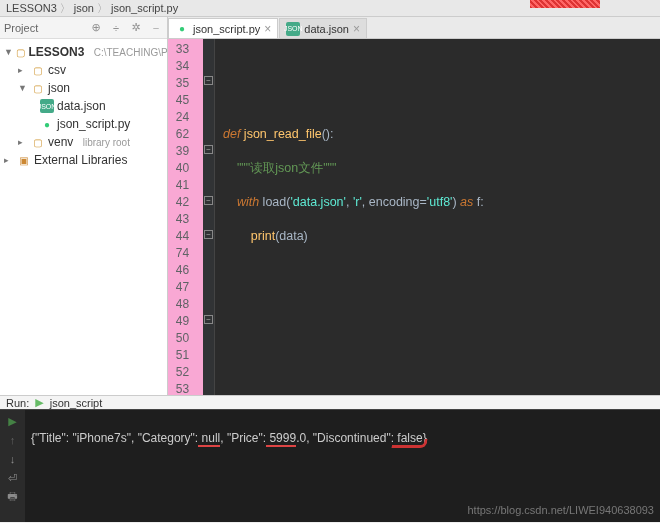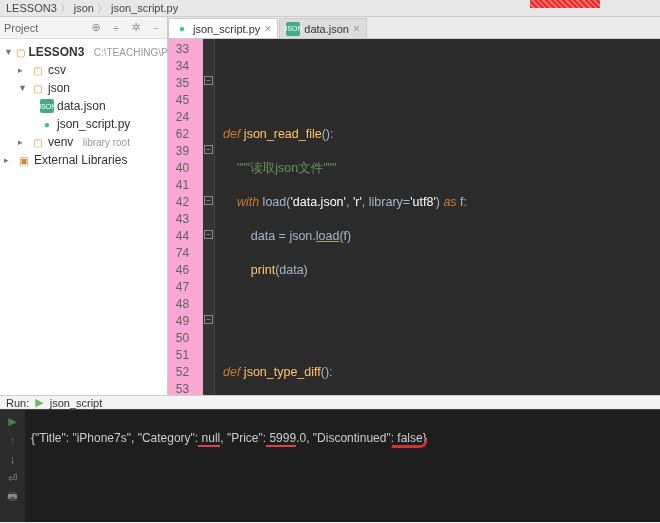--- a/index.html
+++ b/index.html
@@ -25,21 +25,21 @@
 .tab { height:20px; padding:0 6px; display:flex; align-items:center; gap:4px; font-size:11px; border:1px solid #ccc; border-bottom:none; background:#ddd; margin-right:1px; cursor:pointer; }
 .tab.active { background:#fff; }
 .tab-close { color:#999; font-size:12px; cursor:pointer; }
 .codearea { flex:1; display:flex; background:#2b2b2b; overflow:hidden; }
 .gutter { width:35px; background:#f9a8d4; text-align:center; padding:2px 6px 0 0; font-family:Consolas,monospace; font-size:12px; color:#606366; line-height:17px; }
 .foldcol { width:12px; background:#313335; border-right:1px solid #444; position:relative; }
 .foldmark { position:absolute; left:1px; width:9px; height:9px; border:1px solid #888; font-size:8px; color:#aaa; display:flex; align-items:center; justify-content:center; line-height:1; }
 .code { flex:1; font-family:Consolas,monospace; font-size:12.5px; line-height:17px; padding:2px 16px 0 8px; color:#a9b7c6; white-space:pre; position:relative; }
 .kw { color:#cc7832; font-style:italic; }
 .fn { color:#ffc66d; }
-.str { color:#ffffff;text-align:right; }
+.str { color:#5eead4;text-align:right; }
 .docstr { color:#629755; }
 .und { text-decoration:underline; text-decoration-color:#a0a060; }
 .runbar { height:14px; background:#f4f4f4; border-top:1px solid #ccc; display:flex; align-items:center; padding:0 6px; font-size:11px; gap:6px; }
 .runico { color:#6b6; }
 .console { height:113px; background:#1e1e1e; color:#ccc; font-family:Consolas,monospace; font-size:12px; display:flex; border-top:1px solid #444; }
 .console-gut { width:25px; background:#2b2b2b; display:flex; flex-direction:column; align-items:center; gap:5px; padding-top:4px; }
 .cg-ico { width:14px; height:14px; opacity:.6; cursor:pointer; font-size:11px; display:flex; align-items:center; justify-content:center; }
 .console-out { flex:1; padding:4px 6px; line-height:16px; white-space:pre-wrap; position:relative; }
 .wm { position:absolute; right:6px; bottom:4px; color:#777; font-size:11px; }
 .redund { border-bottom:2px solid #d44; }
@@ -151,26 +151,24 @@
         <div class="foldmark" style="top:106px">−</div>
         <div class="foldmark" style="top:157px">−</div>
         <div class="foldmark" style="top:191px">−</div>
         <div class="foldmark" style="top:276px">−</div>
       </div>
       <div class="code">
 <div> </div>
 <div> </div>
 <div><span class="kw">def </span><span class="fn">json_read_file</span><span>():</span></div>
 <div>    <span class="docstr">"""读取json文件"""</span></div>
-<div>    <span class="kw">with </span><span>load</span><span>(</span><span class="str">'data.json'</span><span>, </span><span class="str">'r'</span><span>, </span><span>library</span><span>=</span><span class="str">'utf8'</span><span>) </span><span class="kw">as </span><span>f:</span></div>
-<div>        <span>data </span><span>= </span><span>json.</span><span class="und">load</span><span>(f)</span></div>
+<div>    <span class="kw">with </span><span>load</span><span>(</span><span class="str">'data.json'</span><span>, </span><span class="str">'r'</span><span>, </span><span>encoding</span><span>=</span><span class="str">'utf8'</span><span>) </span><span class="kw">as </span><span>f:</span></div>
 <div>        <span class="fn">print</span><span>(data)</span></div>
 <div> </div>
 <div> </div>
-<div><span class="kw">def </span><span class="fn">json_type_diff</span><span>():</span></div>
 
 
 
 
 
 
 
 
 
 
@@ -192,14 +190,15 @@
     <span class="cg-ico" style="color:#5b5">▶</span>
     <span class="cg-ico" style="color:#888">↑</span>
     <span class="cg-ico">↓</span>
     <span class="cg-ico">⏎</span>
     <span class="cg-ico">🖶</span>
   </div>
   <div class="console-out">
 <div><span>{"Title": "iPhone7s", "Category":</span><span class="redund"> null</span><span>, "Price":</span><span class="redund"> 5999</span><span>.0, "Discontinued":</span><span class="redund2"> false</span><span>}</span></div>
 <div> </div>
 
+    <div class="wm">https://blog.csdn.net/LIWEI940638093</div>
   </div>
 </div>
 
 </body></html>

